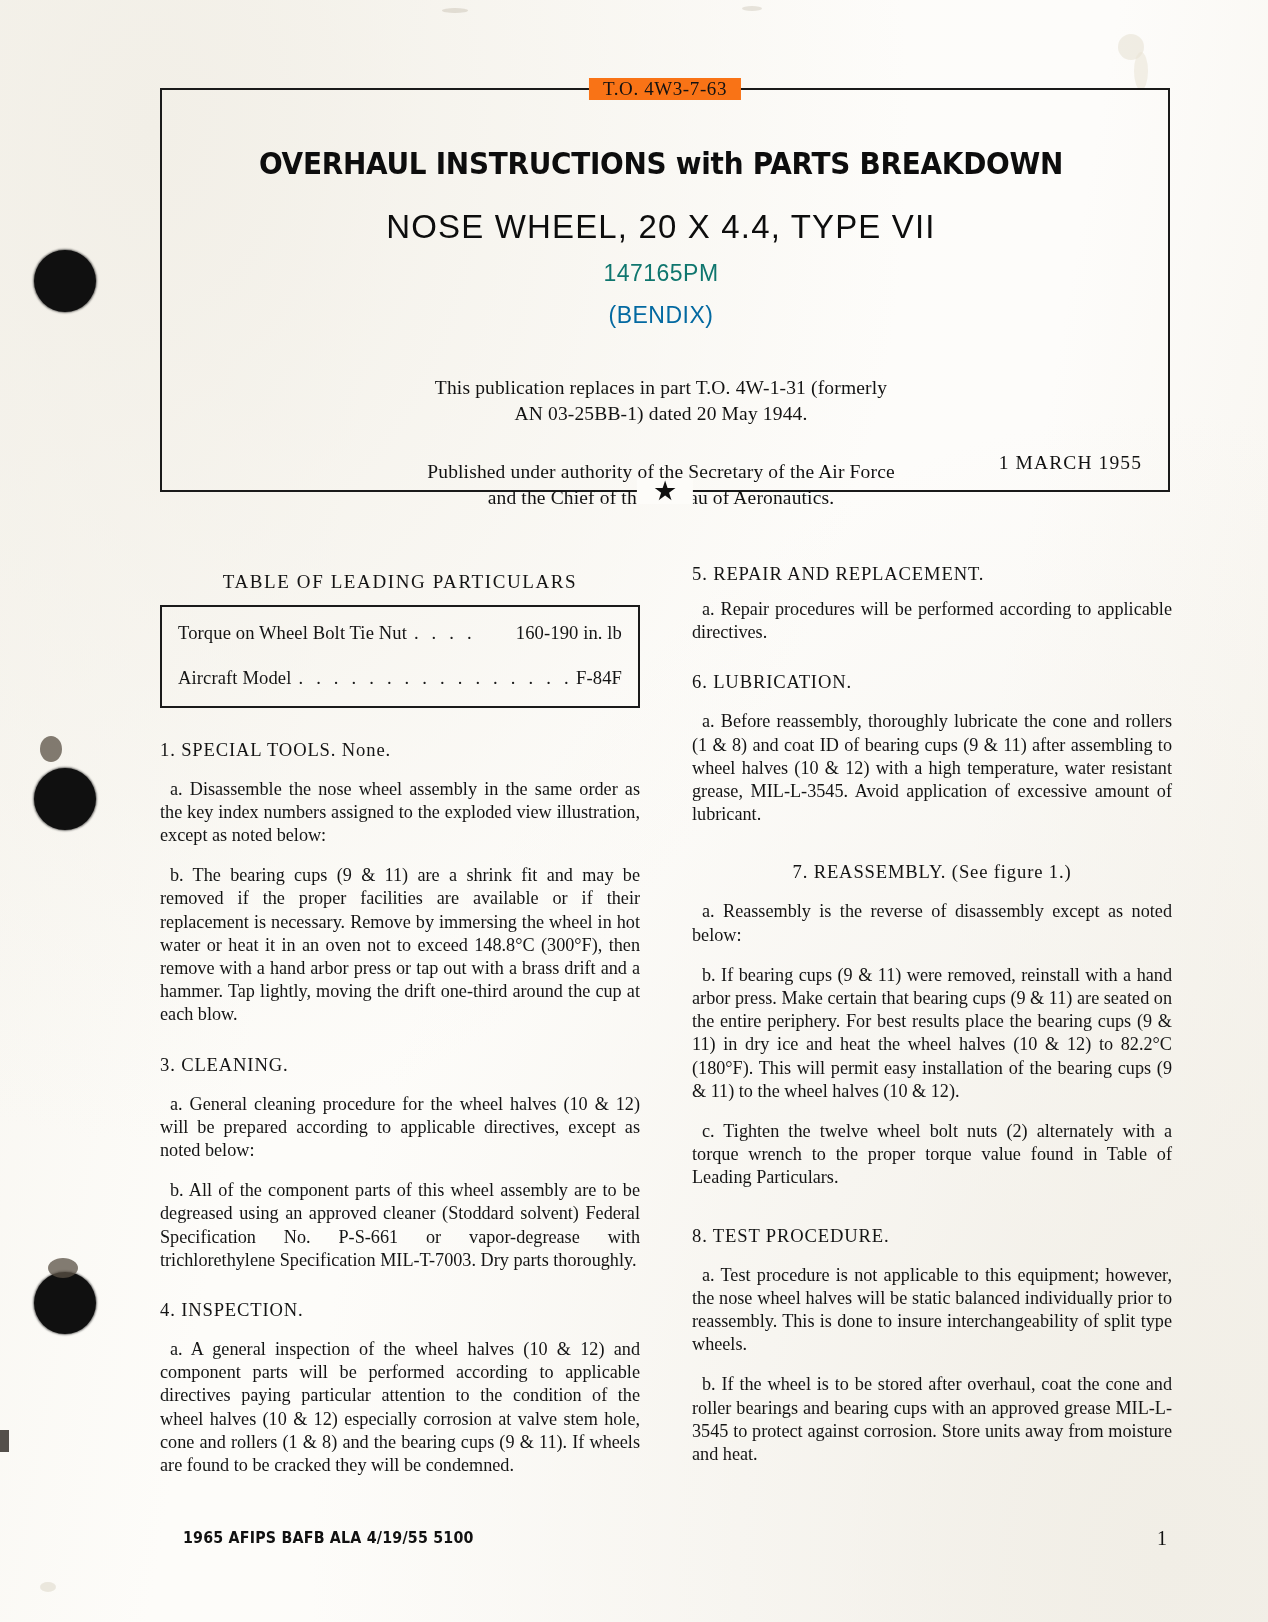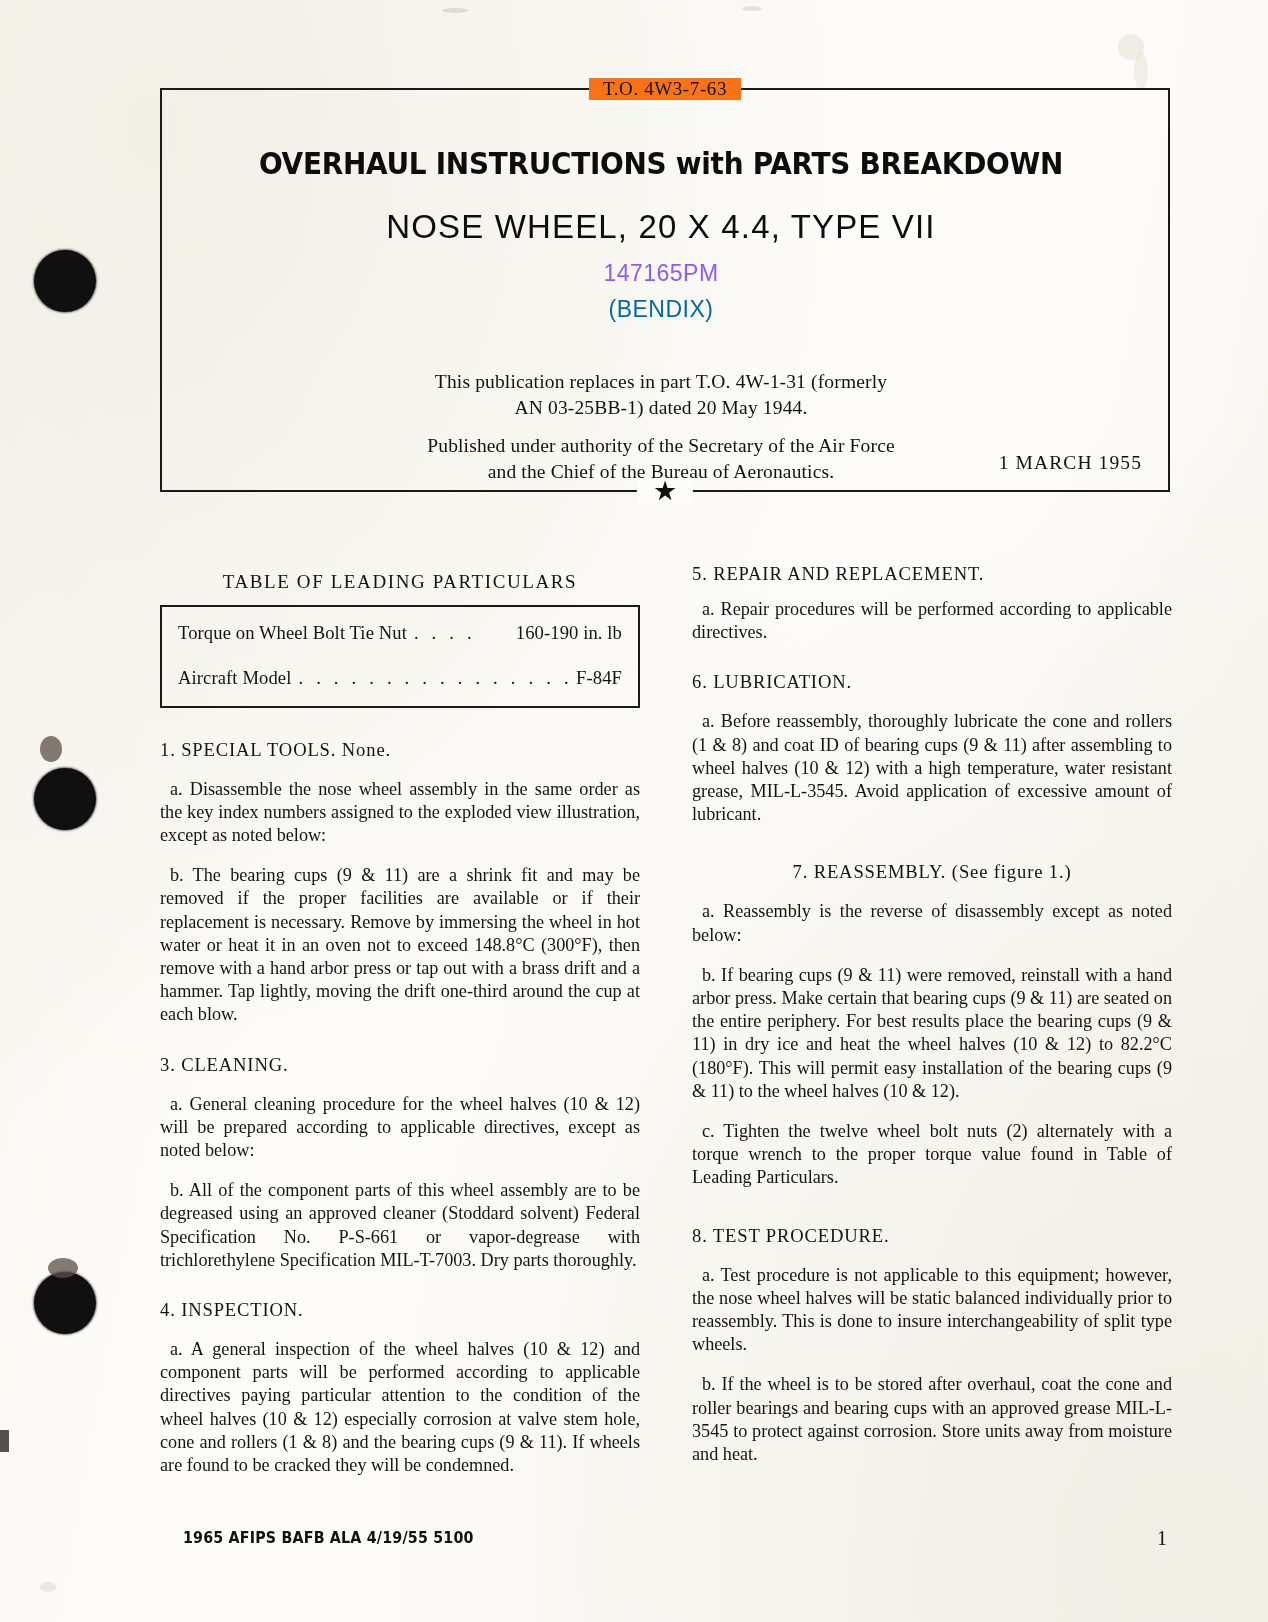--- a/index.html
+++ b/index.html
@@ -111,39 +111,39 @@
     font-size: 34px;
     letter-spacing: 1.2px;
     transform: scaleX(0.97);
     color: #0d0d0d;
     margin: 26px 0 0 0;
   }
   .partno {
     font-family: "Liberation Sans", "DejaVu Sans", sans-serif;
     font-size: 23px;
     letter-spacing: .5px;
-    margin: 14px 0 9px 0;
-    color: #8b5cf6;
+    margin: 14px 0 15px 0;
+    color: #0f766e;
   }
   .maker {
     font-family: "Liberation Sans", "DejaVu Sans", sans-serif;
     font-size: 23px;
     letter-spacing: .5px;
     margin: 6px 0 0 0;
     color: #0369a1;
   }
 
   .notice {
     font-family: "Liberation Serif", "DejaVu Serif", serif;
     font-size: 19.5px;
     line-height: 26px;
     margin: 46px 0 0 0;
     letter-spacing: .15px;
   }
-  .notice.second { margin-top: 12px; }
+  .notice.second { margin-top: 32px; }
 
   .pubdate {
     position: absolute;
     right: 26px;
     bottom: 16px;
     font-family: "Liberation Serif", serif;
     font-size: 19.5px;
     letter-spacing: 1.1px;
   }
 

